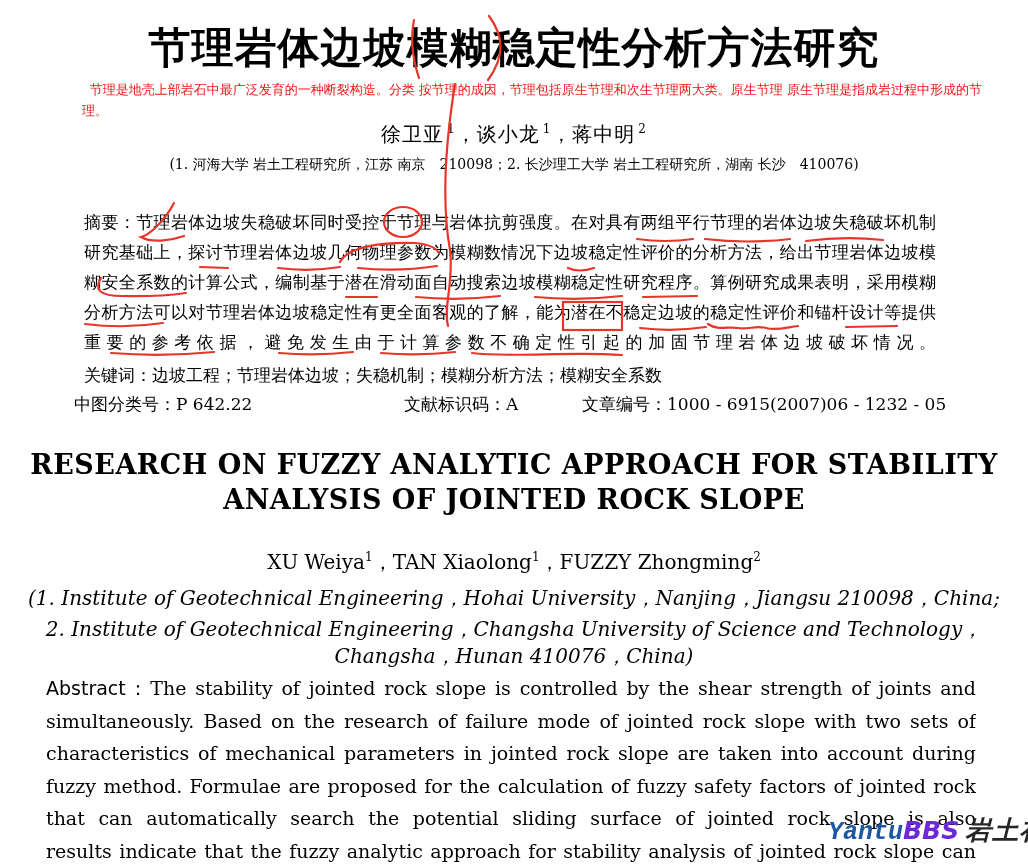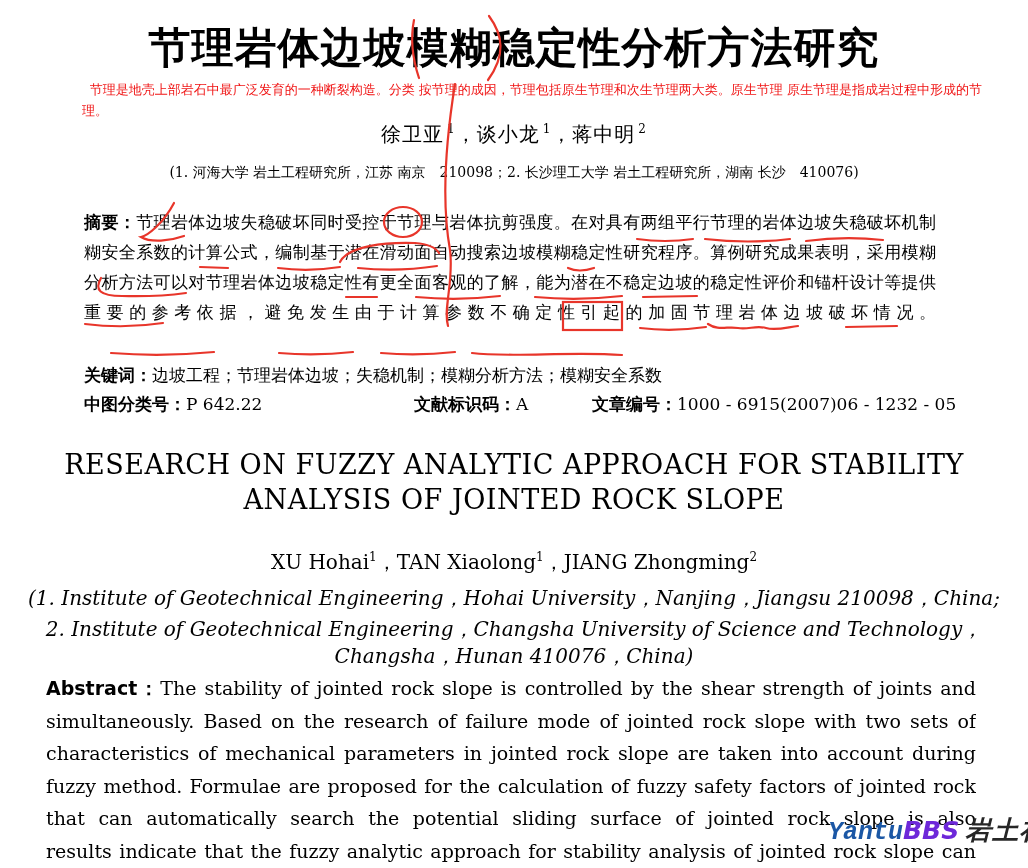--- a/index.html
+++ b/index.html
@@ -12,34 +12,34 @@
   .cn-title{top:22px;font-family:"DejaVu Sans","Liberation Sans",sans-serif;
             font-weight:bold;font-size:42px;letter-spacing:1px;line-height:52px;}
 
   
   .red-note{color:#f01414;font-size:13px;line-height:13px;font-family:"DejaVu Sans","Liberation Sans",sans-serif;text-align:right;}
   .note1{left:82px;top:83px;width:900px;}
   .note2{left:82px;top:104px;}
 
   .cn-authors{top:121px;font-size:20px;letter-spacing:1px;}
   .cn-authors sup{font-size:12px;margin-left:3px;}
-  .cn-affil{top:164px;font-size:14px;}
+  .cn-affil{top:156px;font-size:14px;}
 
   .cn-abstract{left:84px;top:207px;width:852px;font-size:17px;line-height:30px;}
   .jline{text-align:justify;text-align-last:justify;height:30px;overflow:hidden;}
-  .blabel{font-family:"DejaVu Sans","Liberation Sans",sans-serif;font-weight:bold;}
+  .blabel{font-family:"DejaVu Sans","Liberation Sans",sans-serif;font-weight:normal;}
 
   .keywords{left:84px;top:364px;width:852px;font-size:17px;}
-  .clc-row{left:84px;top:393px;width:900px;height:24px;font-size:17px;}
+  .clc-row{left:74px;top:393px;width:900px;height:24px;font-size:17px;}
   .clc-row .seg{position:absolute;top:0;white-space:nowrap;}
   .seg-clc{left:0;}
   .seg-doccode{left:330px;}
   .seg-artid{left:508px;}
 
-  .en-title{font-weight:normal;font-size:27px;letter-spacing:0.5px;}
+  .en-title{font-weight:bold;font-size:27px;letter-spacing:0.5px;}
   .en-title1{top:449px;}
   .en-title2{top:484px;}
   .en-authors{top:549px;font-size:20px;}
   .en-authors sup{font-size:12px;}
   .en-affil{font-style:italic;font-size:20px;}
   .en-affil1{top:585px;}
   .en-affil2{top:616px;}
 
   .en-abstract{left:46px;top:672px;width:930px;font-size:19px;line-height:32.5px;}
   .en-abstract .jline{height:32.5px;}
@@ -63,40 +63,41 @@
   <div class="abs red-note note2">理。</div>
 
   <div class="abs center cn-authors">
     <span><span>徐卫亚</span><sup>1</sup></span><span>，</span><span><span>谈小龙</span><sup>1</sup></span><span>，</span><span><span>蒋中明</span><sup>2</sup></span>
   </div>
 
   <div class="abs center cn-affil">(1. 河海大学 岩土工程研究所，江苏 南京　210098；2. 长沙理工大学 岩土工程研究所，湖南 长沙　410076)</div>
 
   <div class="abs cn-abstract">
     <div class="jline"><span class="blabel">摘要：</span><span>节理岩体边坡失稳破坏同时受控于节理与岩体抗剪强度。在对具有两组平行节理的岩体边坡失稳破坏机制</span></div>
+    <div class="jline">研究基础上，探讨节理岩体边坡几何物理参数为模糊数情况下边坡稳定性评价的分析方法，给出节理岩体边坡模</div>
     <div class="jline">糊安全系数的计算公式，编制基于潜在滑动面自动搜索边坡模糊稳定性研究程序。算例研究成果表明，采用模糊</div>
     <div class="jline">分析方法可以对节理岩体边坡稳定性有更全面客观的了解，能为潜在不稳定边坡的稳定性评价和锚杆设计等提供</div>
     <div class="jline">重要的参考依据，避免发生由于计算参数不确定性引起的加固节理岩体边坡破坏情况。</div>
   </div>
 
   <div class="abs keywords">
     <span class="blabel">关键词：</span><span>边坡工程；节理岩体边坡；失稳机制；模糊分析方法；模糊安全系数</span>
   </div>
 
   <div class="abs clc-row">
     <span class="seg seg-clc"><span class="blabel">中图分类号：</span><span>P 642.22</span></span>
     <span class="seg seg-doccode"><span class="blabel">文献标识码：</span><span>A</span></span>
     <span class="seg seg-artid"><span class="blabel">文章编号：</span><span>1000 - 6915(2007)06 - 1232 - 05</span></span>
   </div>
 
   <div class="abs center en-title en-title1">RESEARCH ON FUZZY ANALYTIC APPROACH FOR STABILITY</div>
   <div class="abs center en-title en-title2">ANALYSIS OF JOINTED ROCK SLOPE</div>
 
   <div class="abs center en-authors">
-    <span><span>XU Hohai</span><sup>1</sup></span><span>，</span><span><span>TAN Xiaolong</span><sup>1</sup></span><span>，</span><span><span>JIANG Zhongming</span><sup>2</sup></span>
+    <span><span>XU Weiya</span><sup>1</sup></span><span>，</span><span><span>TAN Xiaolong</span><sup>1</sup></span><span>，</span><span><span>FUZZY Zhongming</span><sup>2</sup></span>
   </div>
 
   <div class="abs center en-affil en-affil1">(1. Institute of Geotechnical Engineering，Hohai University，Nanjing，Jiangsu 210098，China;</div>
   <div class="abs center en-affil en-affil2">2. Institute of Geotechnical Engineering，Changsha University of Science and Technology，Changsha，Hunan 410076，China)</div>
 
   <div class="abs en-abstract">
     <div class="jline"><span class="blabel">Abstract：</span><span>The stability of jointed rock slope is controlled by the shear strength of joints and rock block</span></div>
     <div class="jline">simultaneously. Based on the research of failure mode of jointed rock slope with two sets of joints，the fuzzy</div>
     <div class="jline">characteristics of mechanical parameters in jointed rock slope are taken into account during stability analysis by</div>
     <div class="jline">fuzzy method. Formulae are proposed for the calculation of fuzzy safety factors of jointed rock slope. A program</div>

